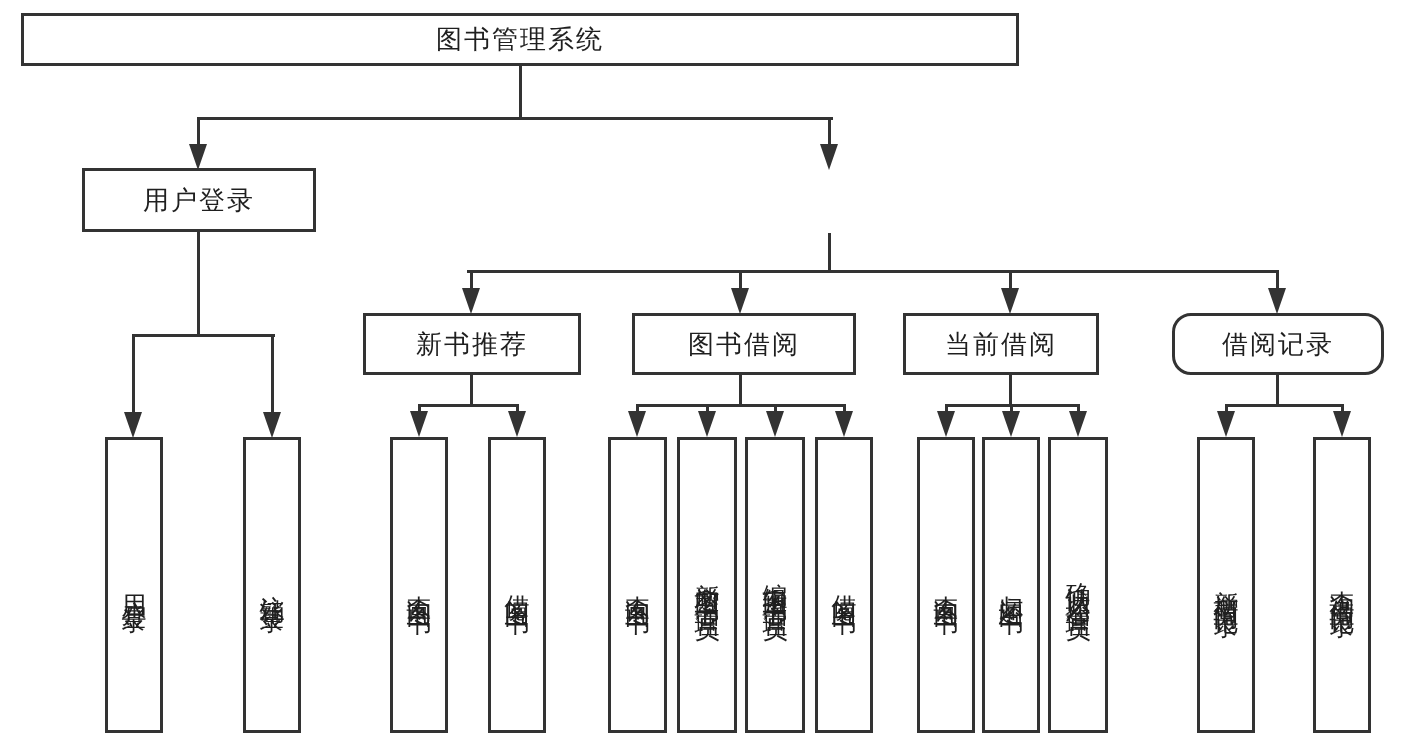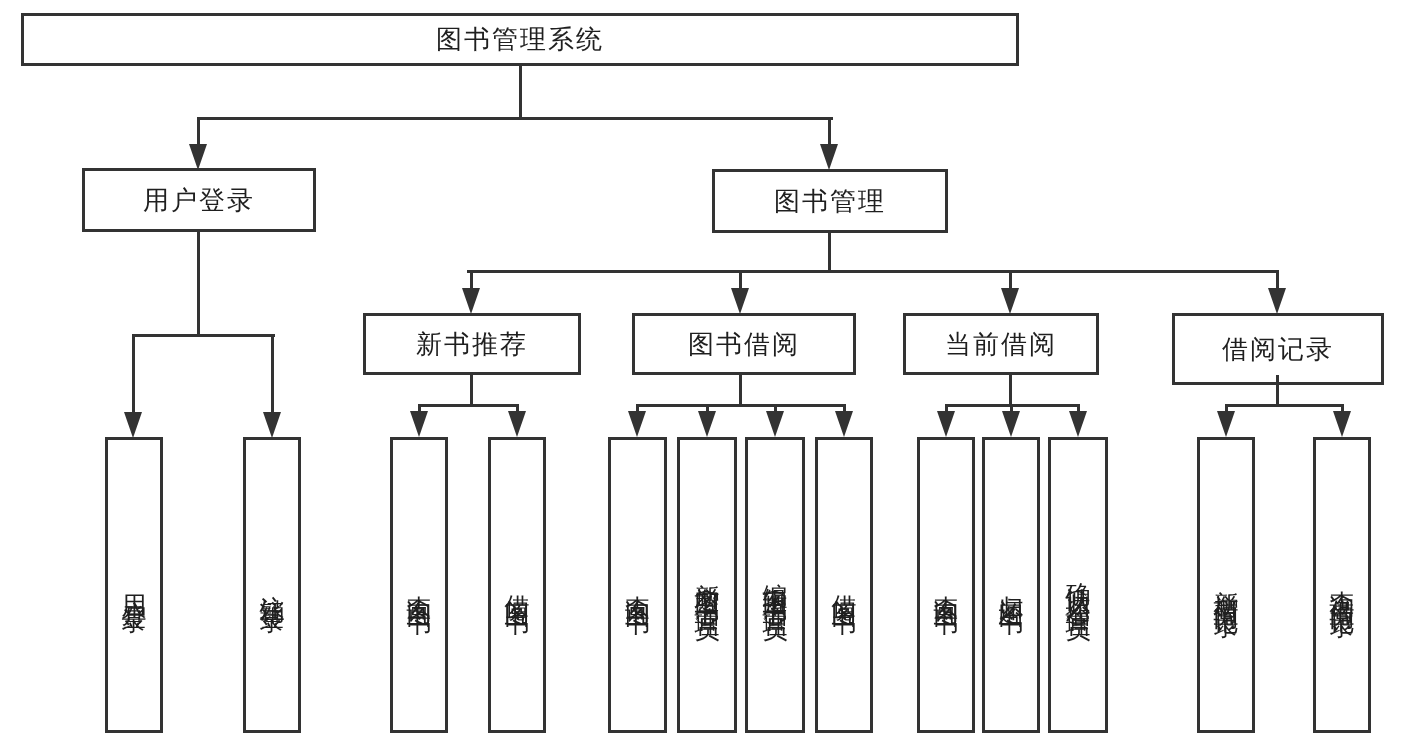--- a/index.html
+++ b/index.html
@@ -56,26 +56,25 @@
   }
 </style>
 </head>
 <body>
 
 <div class="canvas">
 
   <div class="box" style="left:21px;top:13px;width:998px;height:53px;text-align:center;">图书管理系统</div>
 
   <div class="box" style="left:82px;top:168px;width:234px;height:64px;">用户登录</div>
-  <div class="box" style="left:712px;top:169px;width:236px;height:64px;">图书管理</div>
 
   <div class="box" style="left:363px;top:313px;width:218px;height:62px;">新书推荐</div>
   <div class="box" style="left:632px;top:313px;width:224px;height:62px;">图书借阅</div>
   <div class="box" style="left:903px;top:313px;width:196px;height:62px;">当前借阅</div>
-  <div class="box" style="left:1172px;top:313px;width:212px;height:72px;">借阅记录</div>
+  <div class="box" style="left:1172px;top:313px;width:212px;height:62px;border-radius:19px;">借阅记录</div>
 
   <div class="vbox" style="left:105px;top:437px;width:58px;height:296px;">用户登录</div>
   <div class="vbox" style="left:243px;top:437px;width:58px;height:296px;">注销登录</div>
 
   <div class="vbox" style="left:390px;top:437px;width:58px;height:296px;">查询图书</div>
   <div class="vbox" style="left:488px;top:437px;width:58px;height:296px;">借阅图书</div>
 
   <div class="vbox" style="left:608px;top:437px;width:59px;height:296px;">查询图书</div>
   <div class="vbox" style="left:677px;top:437px;width:60px;height:296px;">新增图书（管理员）</div>
   <div class="vbox" style="left:745px;top:437px;width:60px;height:296px;">编辑图书（管理员）</div>

